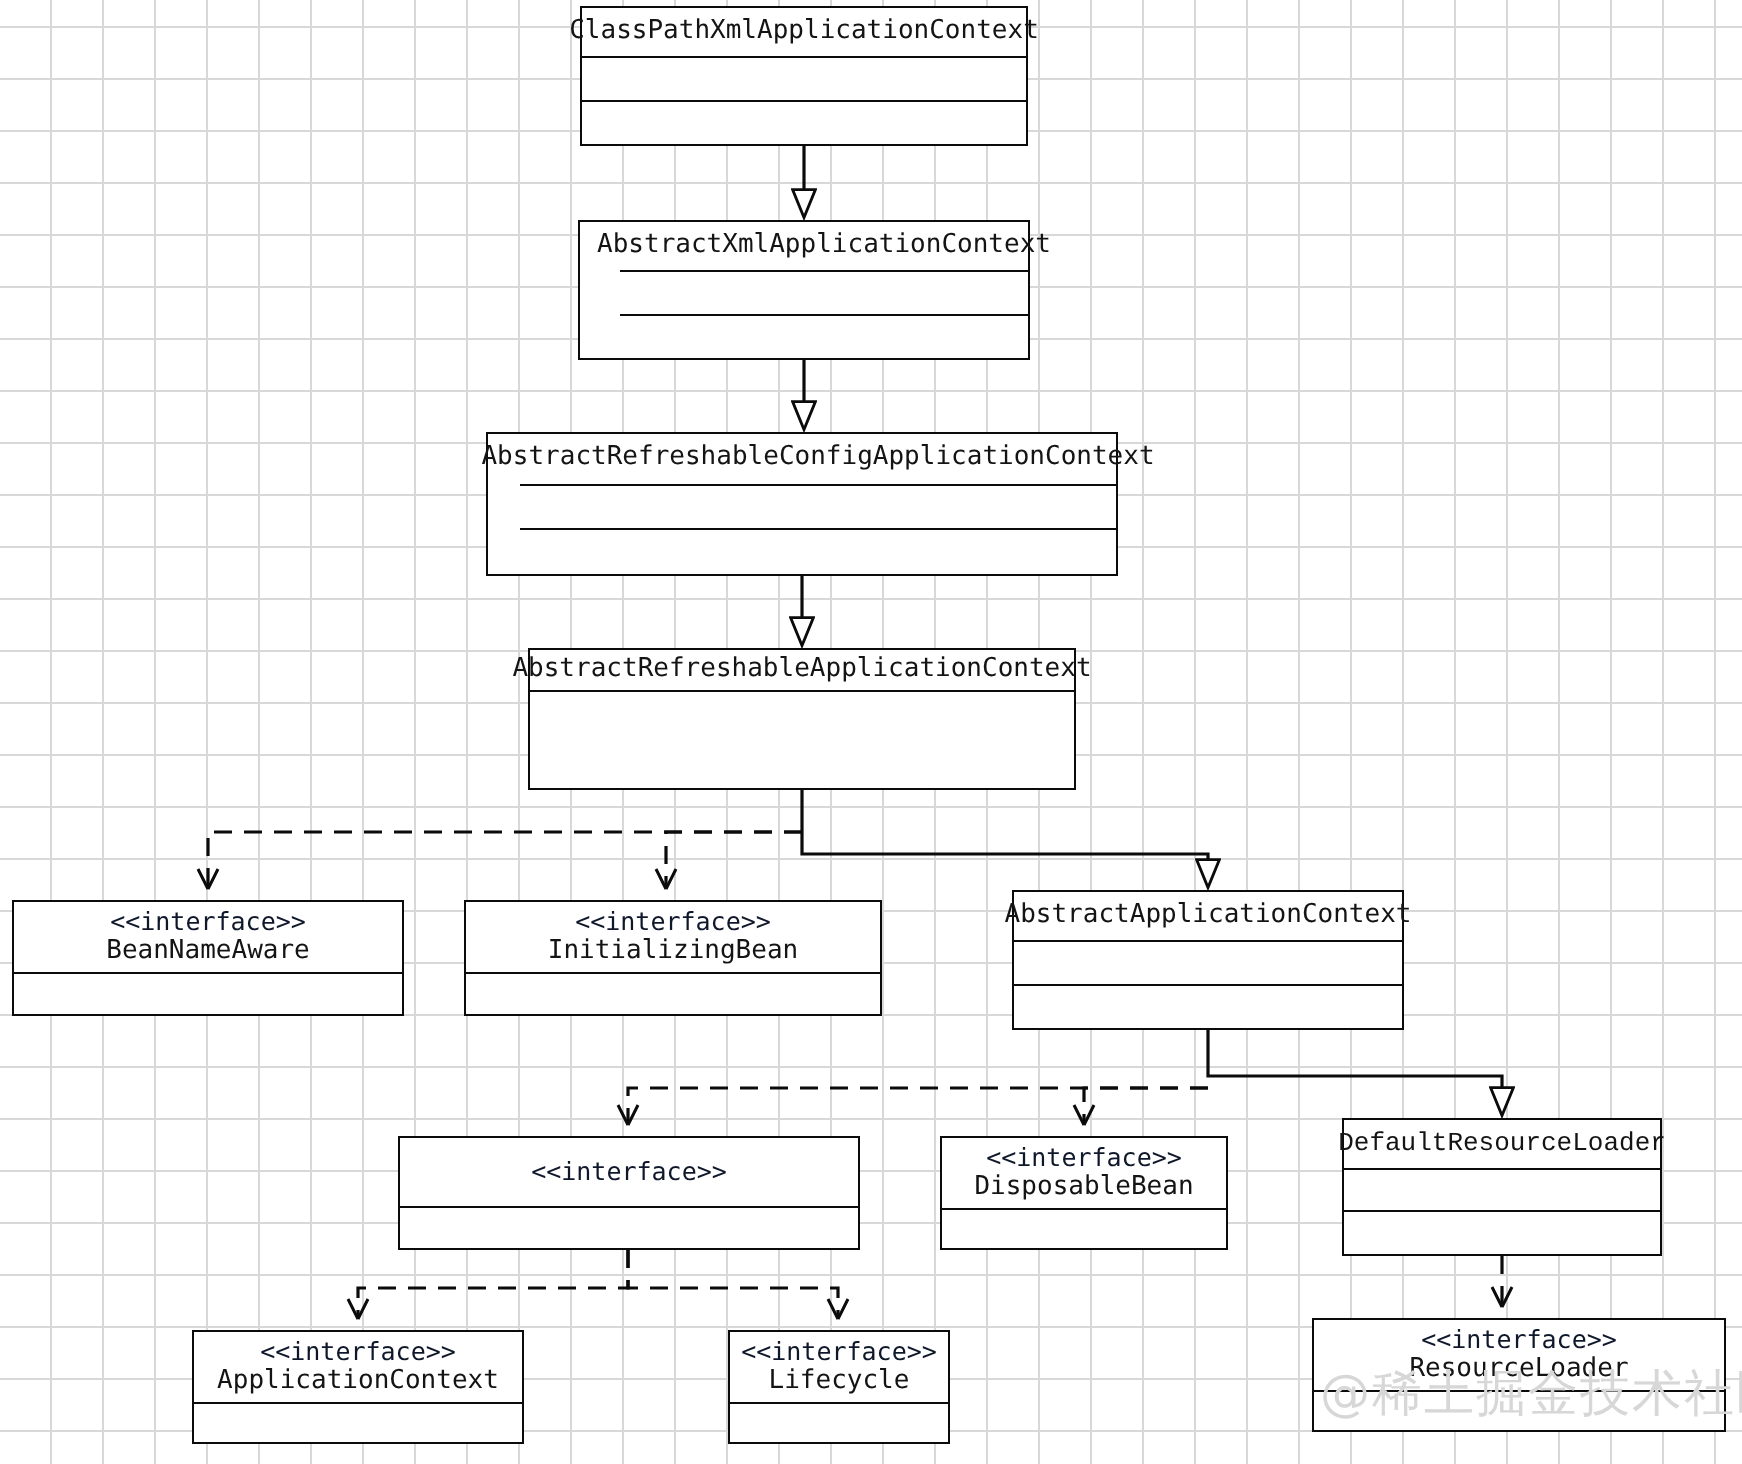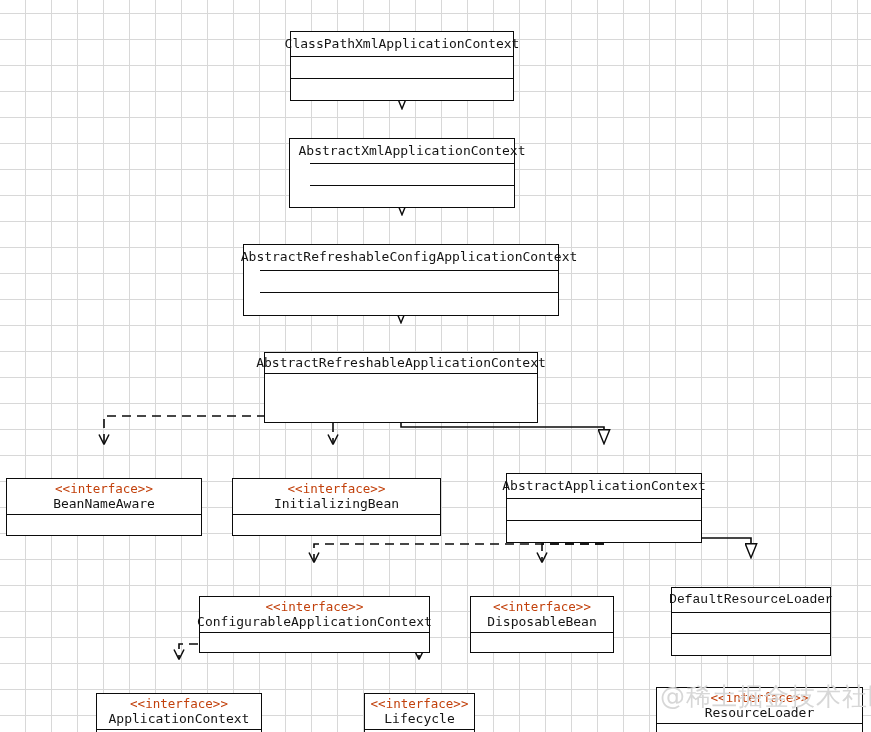--- a/index.html
+++ b/index.html
@@ -28,38 +28,37 @@
     height: 732px;
     pointer-events: none;
   }
   .uml-box {
     position: absolute;
     box-sizing: border-box;
     background: #ffffff;
     border: 1.6px solid #0b0b0b;
     display: flex;
     flex-direction: column;
-    margin-top: 28px;
   }
   .uml-title {
     box-sizing: border-box;
     border-bottom: 1.6px solid #0b0b0b;
     display: flex;
     flex-direction: column;
     align-items: center;
     justify-content: center;
     color: #141414;
     font-size: 13px;
     line-height: 1.32;
     letter-spacing: 0px;
     white-space: nowrap;
     padding: 2px 6px;
   }
   .stereotype {
-    color: #c2410c;
+    color: #0f172a;
     font-size: 12.5px;
     line-height: 1.25;
   }
   .uml-name {
     color: #141414;
     font-size: 13px;
     line-height: 1.25;
   }
   .uml-row {
     box-sizing: border-box;
@@ -192,21 +191,20 @@
     <div class="uml-title">
       <span class="stereotype">&lt;&lt;interface&gt;&gt;</span>
       <span class="uml-name">InitializingBean</span>
     </div>
     <div class="uml-row"></div>
   </div>
 
   <div class="uml-box iface" style="left:199px; top:568px; width:231px; height:57px;">
     <div class="uml-title">
       <span class="stereotype">&lt;&lt;interface&gt;&gt;</span>
-      <span class="uml-name">ConfigurableApplicationContext</span>
     </div>
     <div class="uml-row"></div>
   </div>
 
   <div class="uml-box iface" style="left:470px; top:568px; width:144px; height:57px;">
     <div class="uml-title">
       <span class="stereotype">&lt;&lt;interface&gt;&gt;</span>
       <span class="uml-name">DisposableBean</span>
     </div>
     <div class="uml-row"></div>

